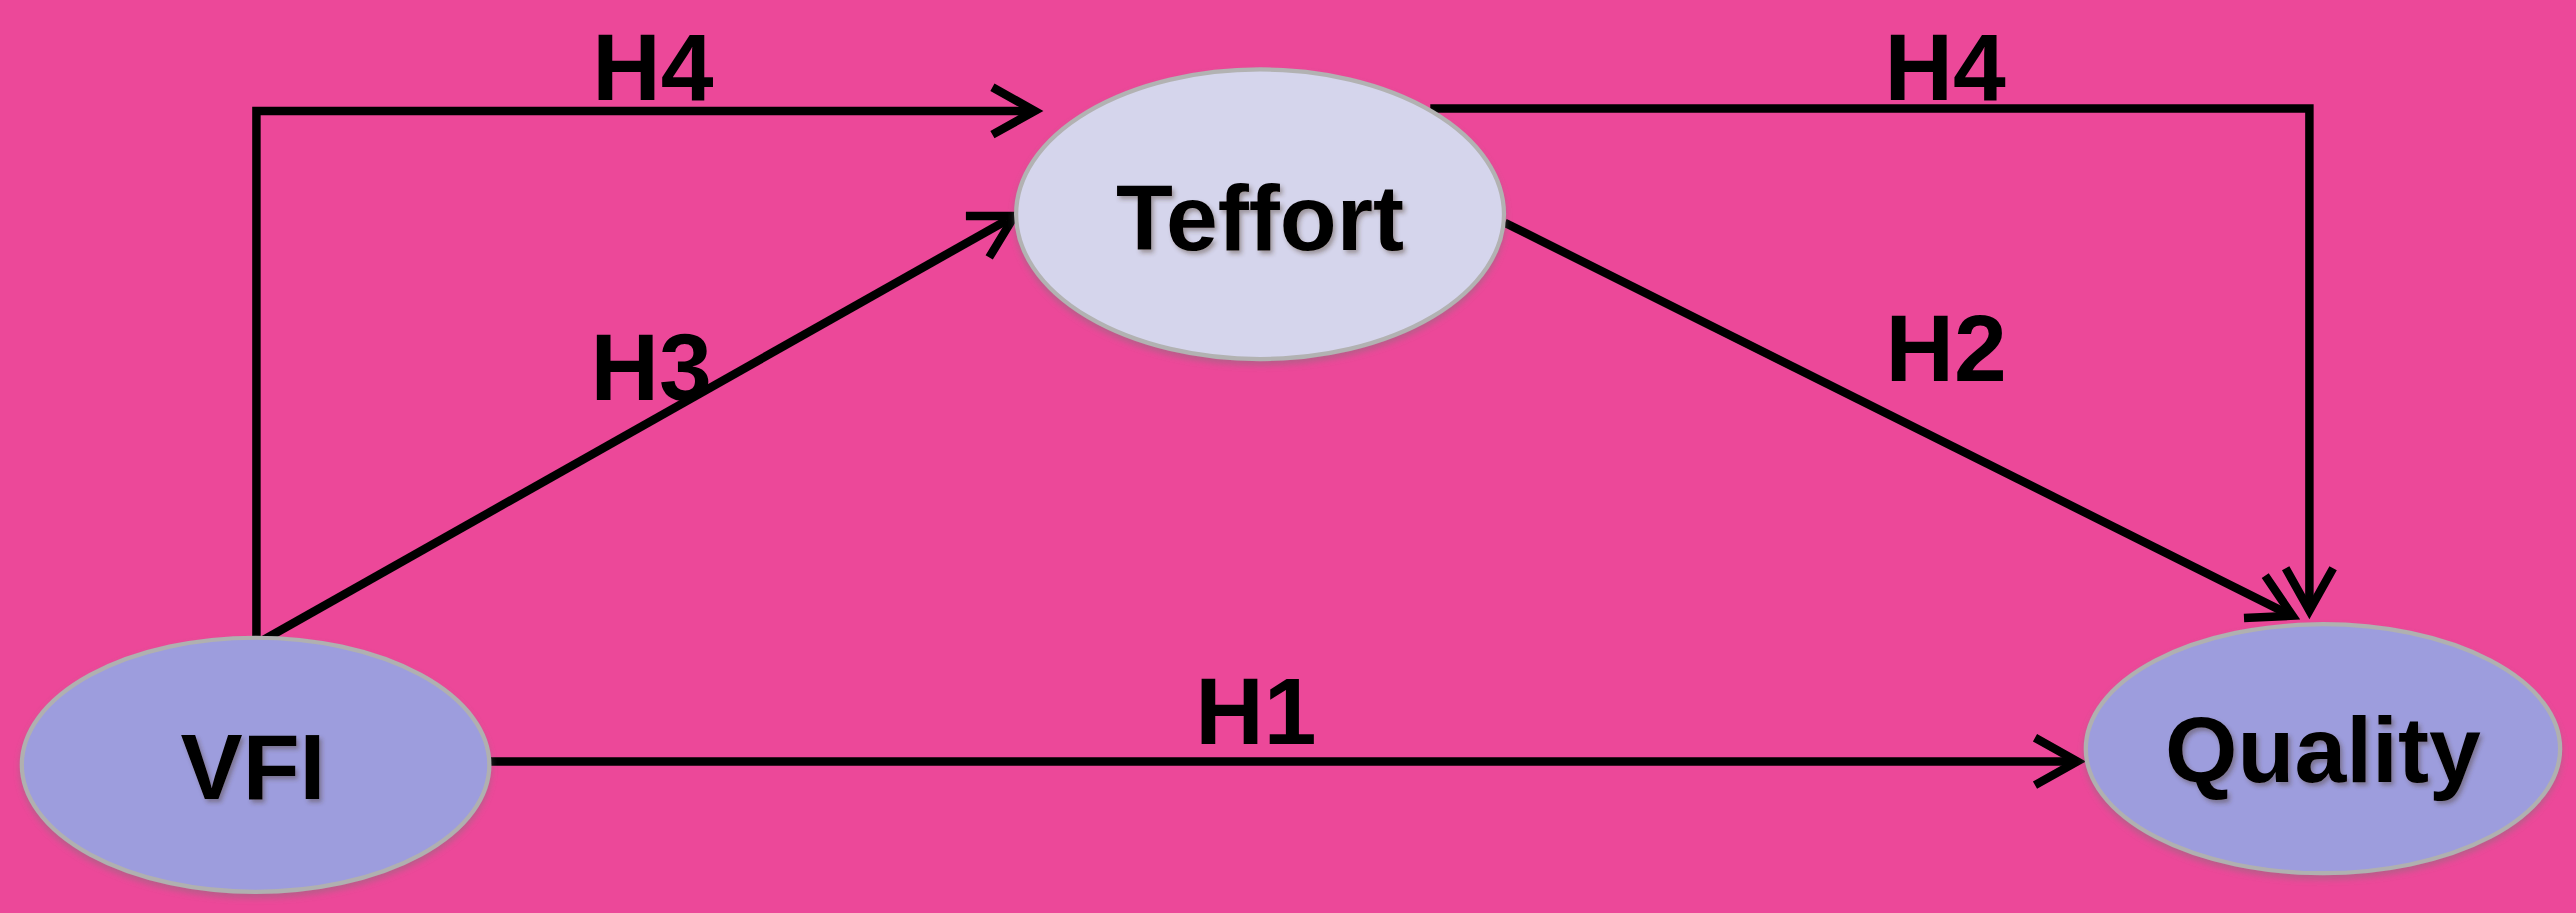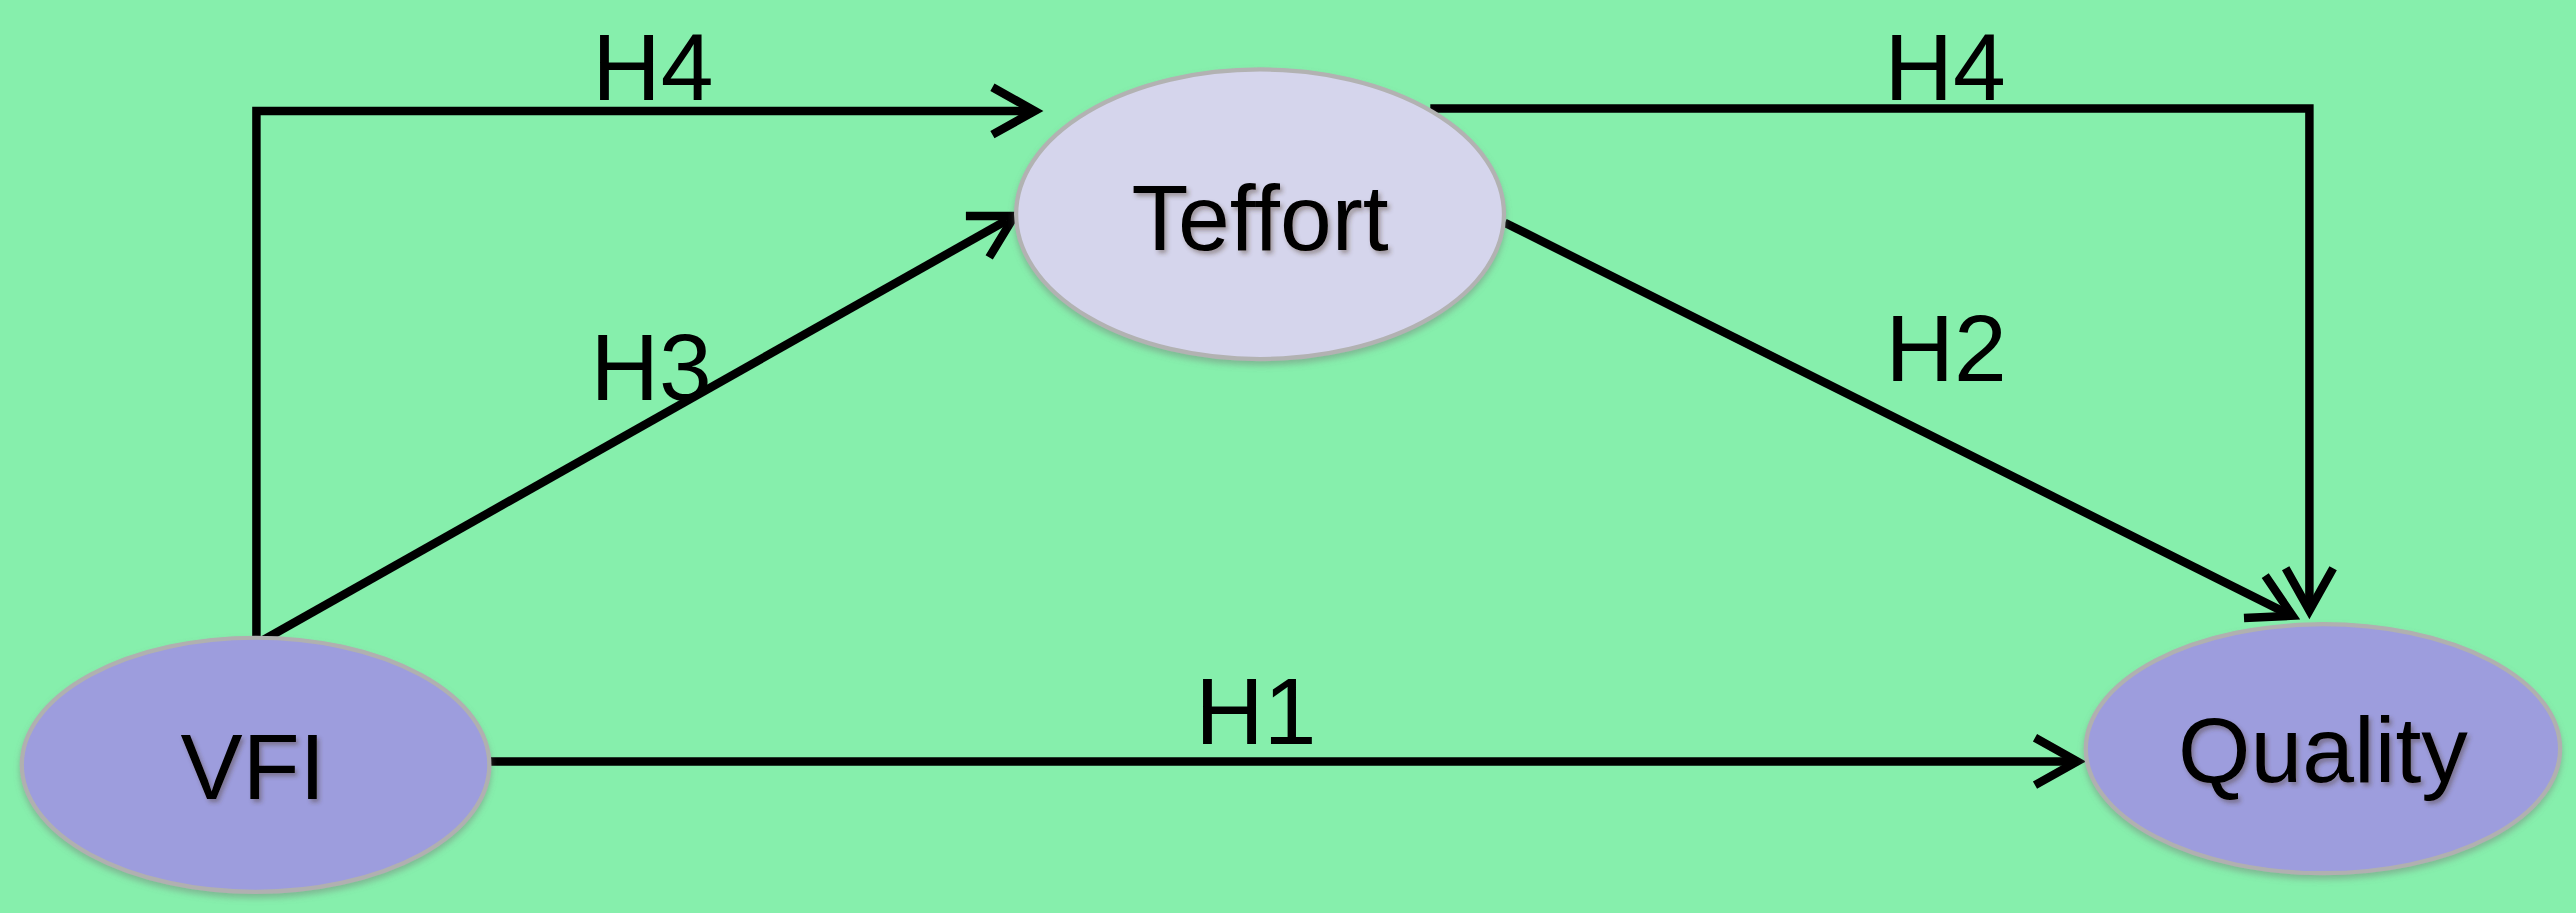--- a/index.html
+++ b/index.html
@@ -4,22 +4,23 @@
 <style>
   html, body {
     margin: 0;
     padding: 0;
     background: #ffffff;
   }
   .stage {
     position: relative;
     width: 2576px;
     height: 913px;
-    background: #86efac;
+    background: #ec4899;
     font-family: "Liberation Sans", "DejaVu Sans", sans-serif;
+    font-weight: bold;
   }
   svg { display: block; }
   .node-label {
     font-family: "Liberation Sans", "DejaVu Sans", sans-serif;
     font-size: 110px;
     fill: #000000;
   }
   .edge-label {
     font-family: "Liberation Sans", "DejaVu Sans", sans-serif;
     font-size: 112px;

